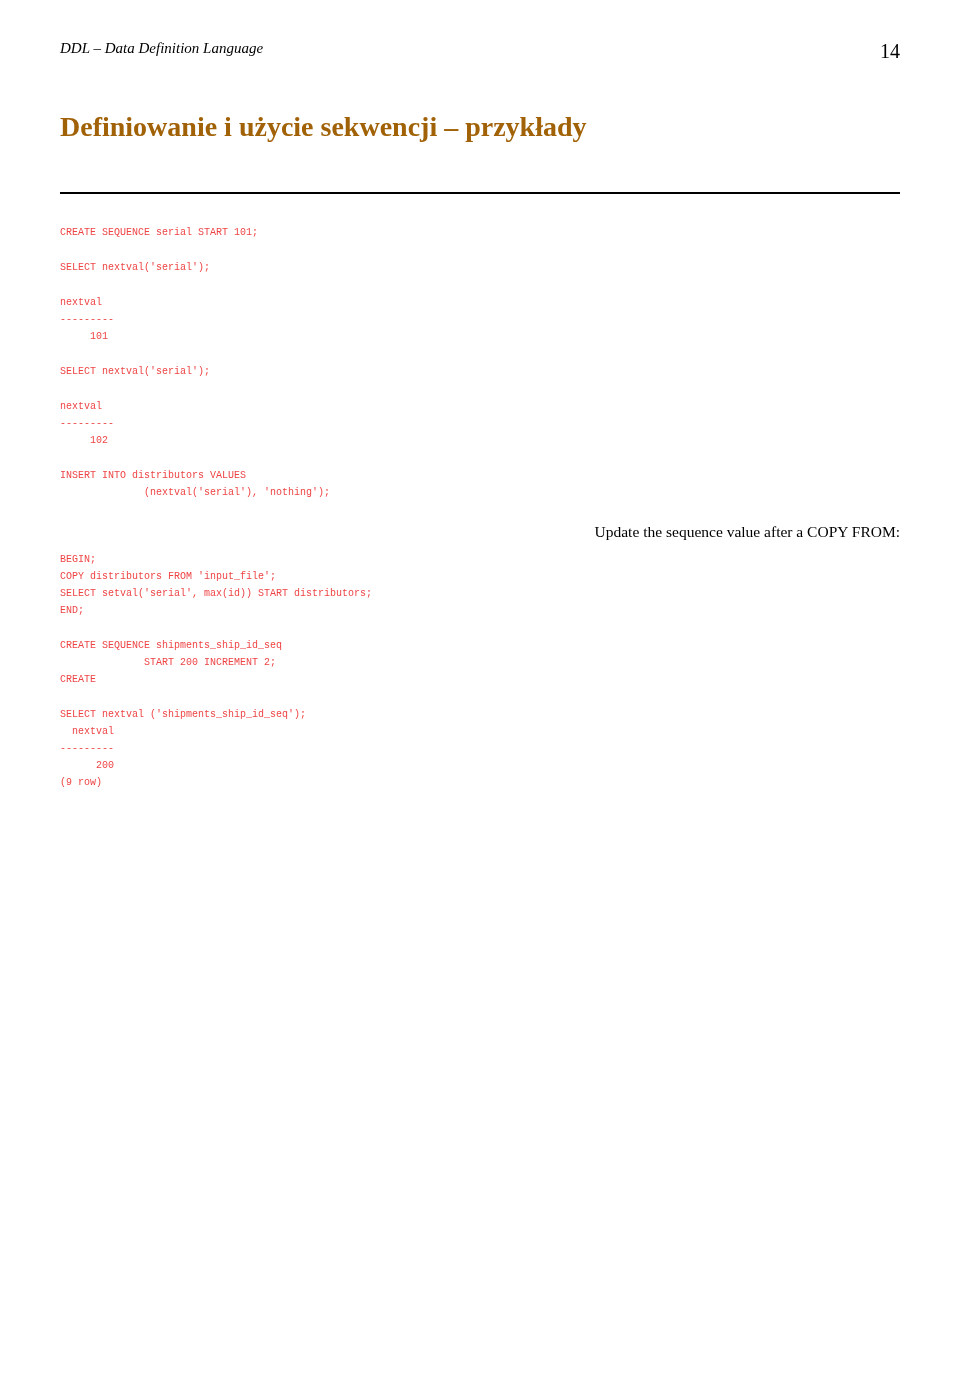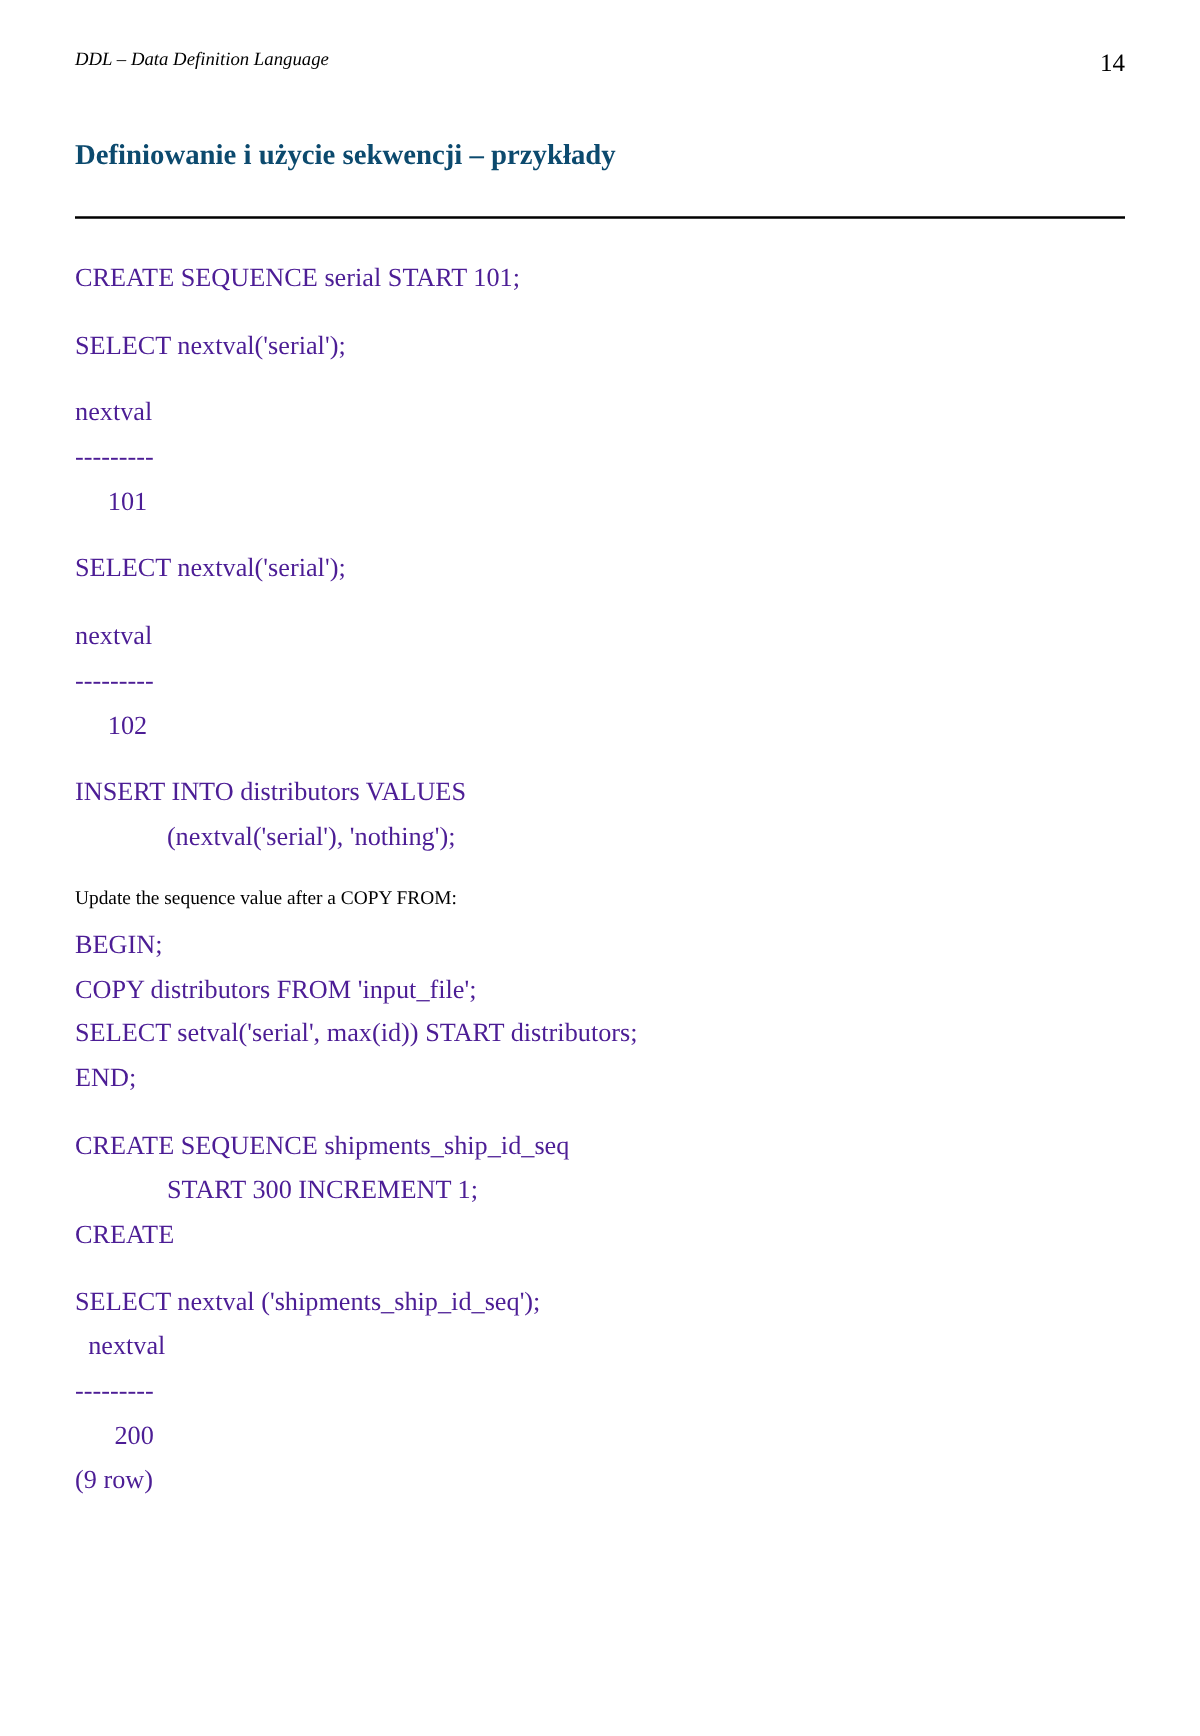--- a/index.html
+++ b/index.html
@@ -33,49 +33,50 @@
       font-style: italic;
     }
 
     .header-page-num {
       font-size: 20px;
       font-family: Georgia, serif;
       color: #000;
     }
 
     .section-heading {
-      font-size: 23px;
+      font-size: 28px;
       font-weight: bold;
       font-family: Georgia, serif;
-      margin-bottom: 36px;
+      margin-bottom: 49px;
       margin-top: 10px;
-      color: #0c4a6e;
+      color: #a16207;
     }
 
     .divider {
       border: none;
       border-top: 2px solid #000;
       margin-bottom: 30px;
     }
 
     .code-block {
-      font-family: Liberation Serif, serif;
-      font-size: 21px;
+      font-family: Liberation Mono, monospace;
+      font-size: 10px;
       line-height: 1.7;
       white-space: pre;
-      color: #4c1d95;
+      color: #ef4444;
       margin-bottom: 0;
     }
 
     .comment-text {
       font-family: Georgia, serif;
       font-size: 15.5px;
       line-height: 1.7;
       color: #000;
       margin: 18px 0 6px 0;
+      text-align: right;
     }
   </style>
 </head>
 <body>
 
 
 
 <div class="page-header">
   <span class="header-title">DDL – Data Definition Language</span>
   <span class="header-page-num">14</span>
@@ -115,21 +116,21 @@
 <div class="comment-text">Update the sequence value after a COPY FROM:</div>
 
 <div class="code-block">BEGIN;
 COPY distributors FROM 'input_file';
 SELECT setval('serial', max(id)) START distributors;
 END;</div>
 
 <br>
 
 <div class="code-block">CREATE SEQUENCE shipments_ship_id_seq
-              START 300 INCREMENT 1;
+              START 200 INCREMENT 2;
 CREATE</div>
 
 <br>
 
 <div class="code-block">SELECT nextval ('shipments_ship_id_seq');
   nextval
 ---------
       200
 (9 row)</div>
 

